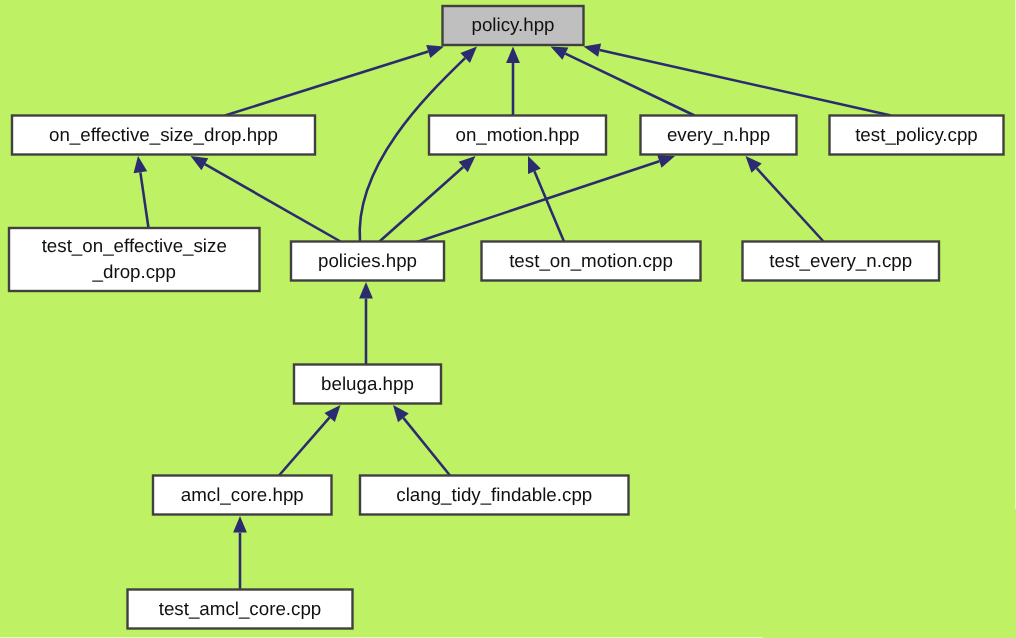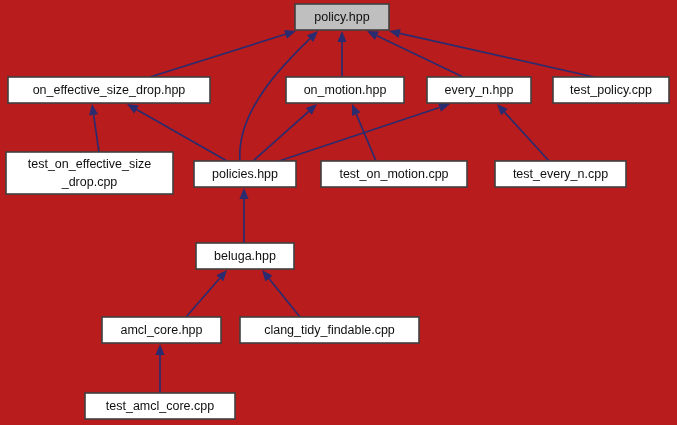--- a/index.html
+++ b/index.html
@@ -4,21 +4,21 @@
 <style>
   html, body {
     margin: 0;
     padding: 0;
     background: #ffffff;
   }
   #graph-root {
     position: relative;
     width: 677px;
     height: 425px;
-    background: #b91c1c;
+    background: #bef264;
     font-family: "Liberation Sans", sans-serif;
     overflow: hidden;
   }
   svg#graph-canvas {
     position: absolute;
     left: 0;
     top: 0;
     width: 677px;
     height: 425px;
     display: block;

